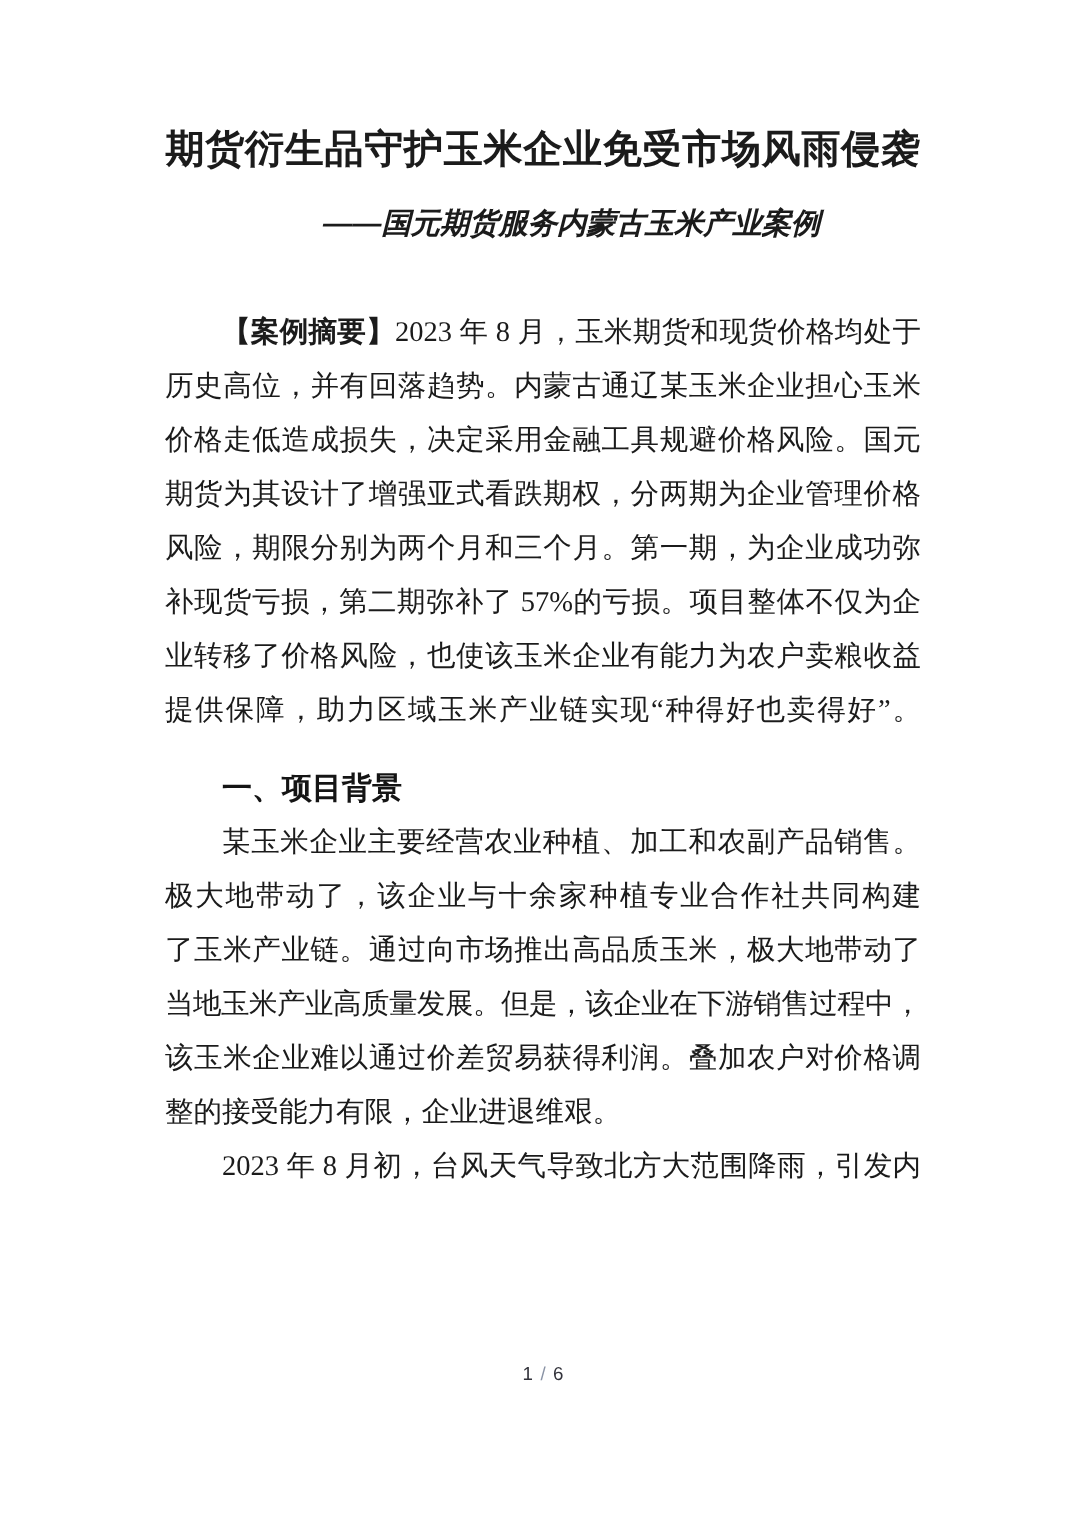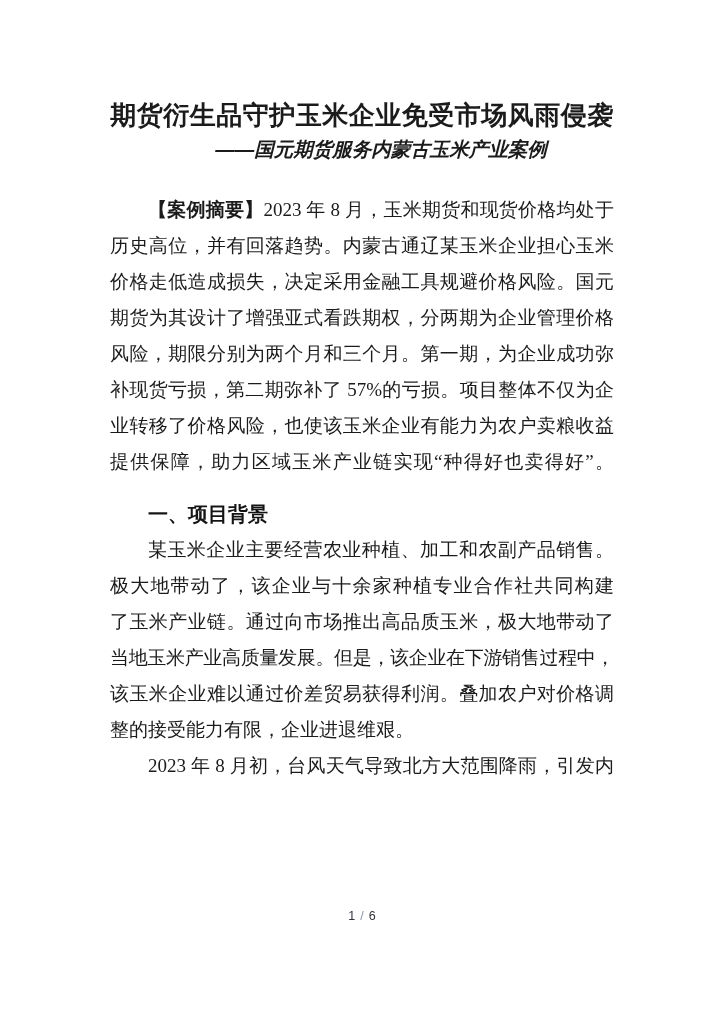--- a/index.html
+++ b/index.html
@@ -10,21 +10,21 @@
     background: #ffffff;
     overflow: hidden;
     font-family: "Liberation Serif", "DejaVu Serif", serif;
     color: #1b1b1b;
   }
   .title {
     position: absolute;
     top: 84px;
     left: 0;
     right: 0;
-    margin: 16px;
+    margin: 0;
     text-align: center;
     font-family: "Liberation Serif", "DejaVu Serif", serif;
     font-size: 26px;
     line-height: 32px;
     font-weight: 700;
     letter-spacing: 0.5px;
   }
   .subtitle {
     position: absolute;
     top: 137px;
@@ -33,21 +33,21 @@
     text-align: center;
     text-indent: 38px;
     font-family: "Liberation Sans", "DejaVu Sans", sans-serif;
     font-size: 19.5px;
     line-height: 25px;
     font-weight: 700;
     font-style: italic;
   }
   .content {
     position: absolute;
-    top: 192px;
+    top: 204px;
     left: 110px;
     width: 504px;
   }
   .line {
     height: 36px;
     line-height: 36px;
     font-size: 19px;
     text-align: justify;
     text-align-last: justify;
     overflow: visible;

